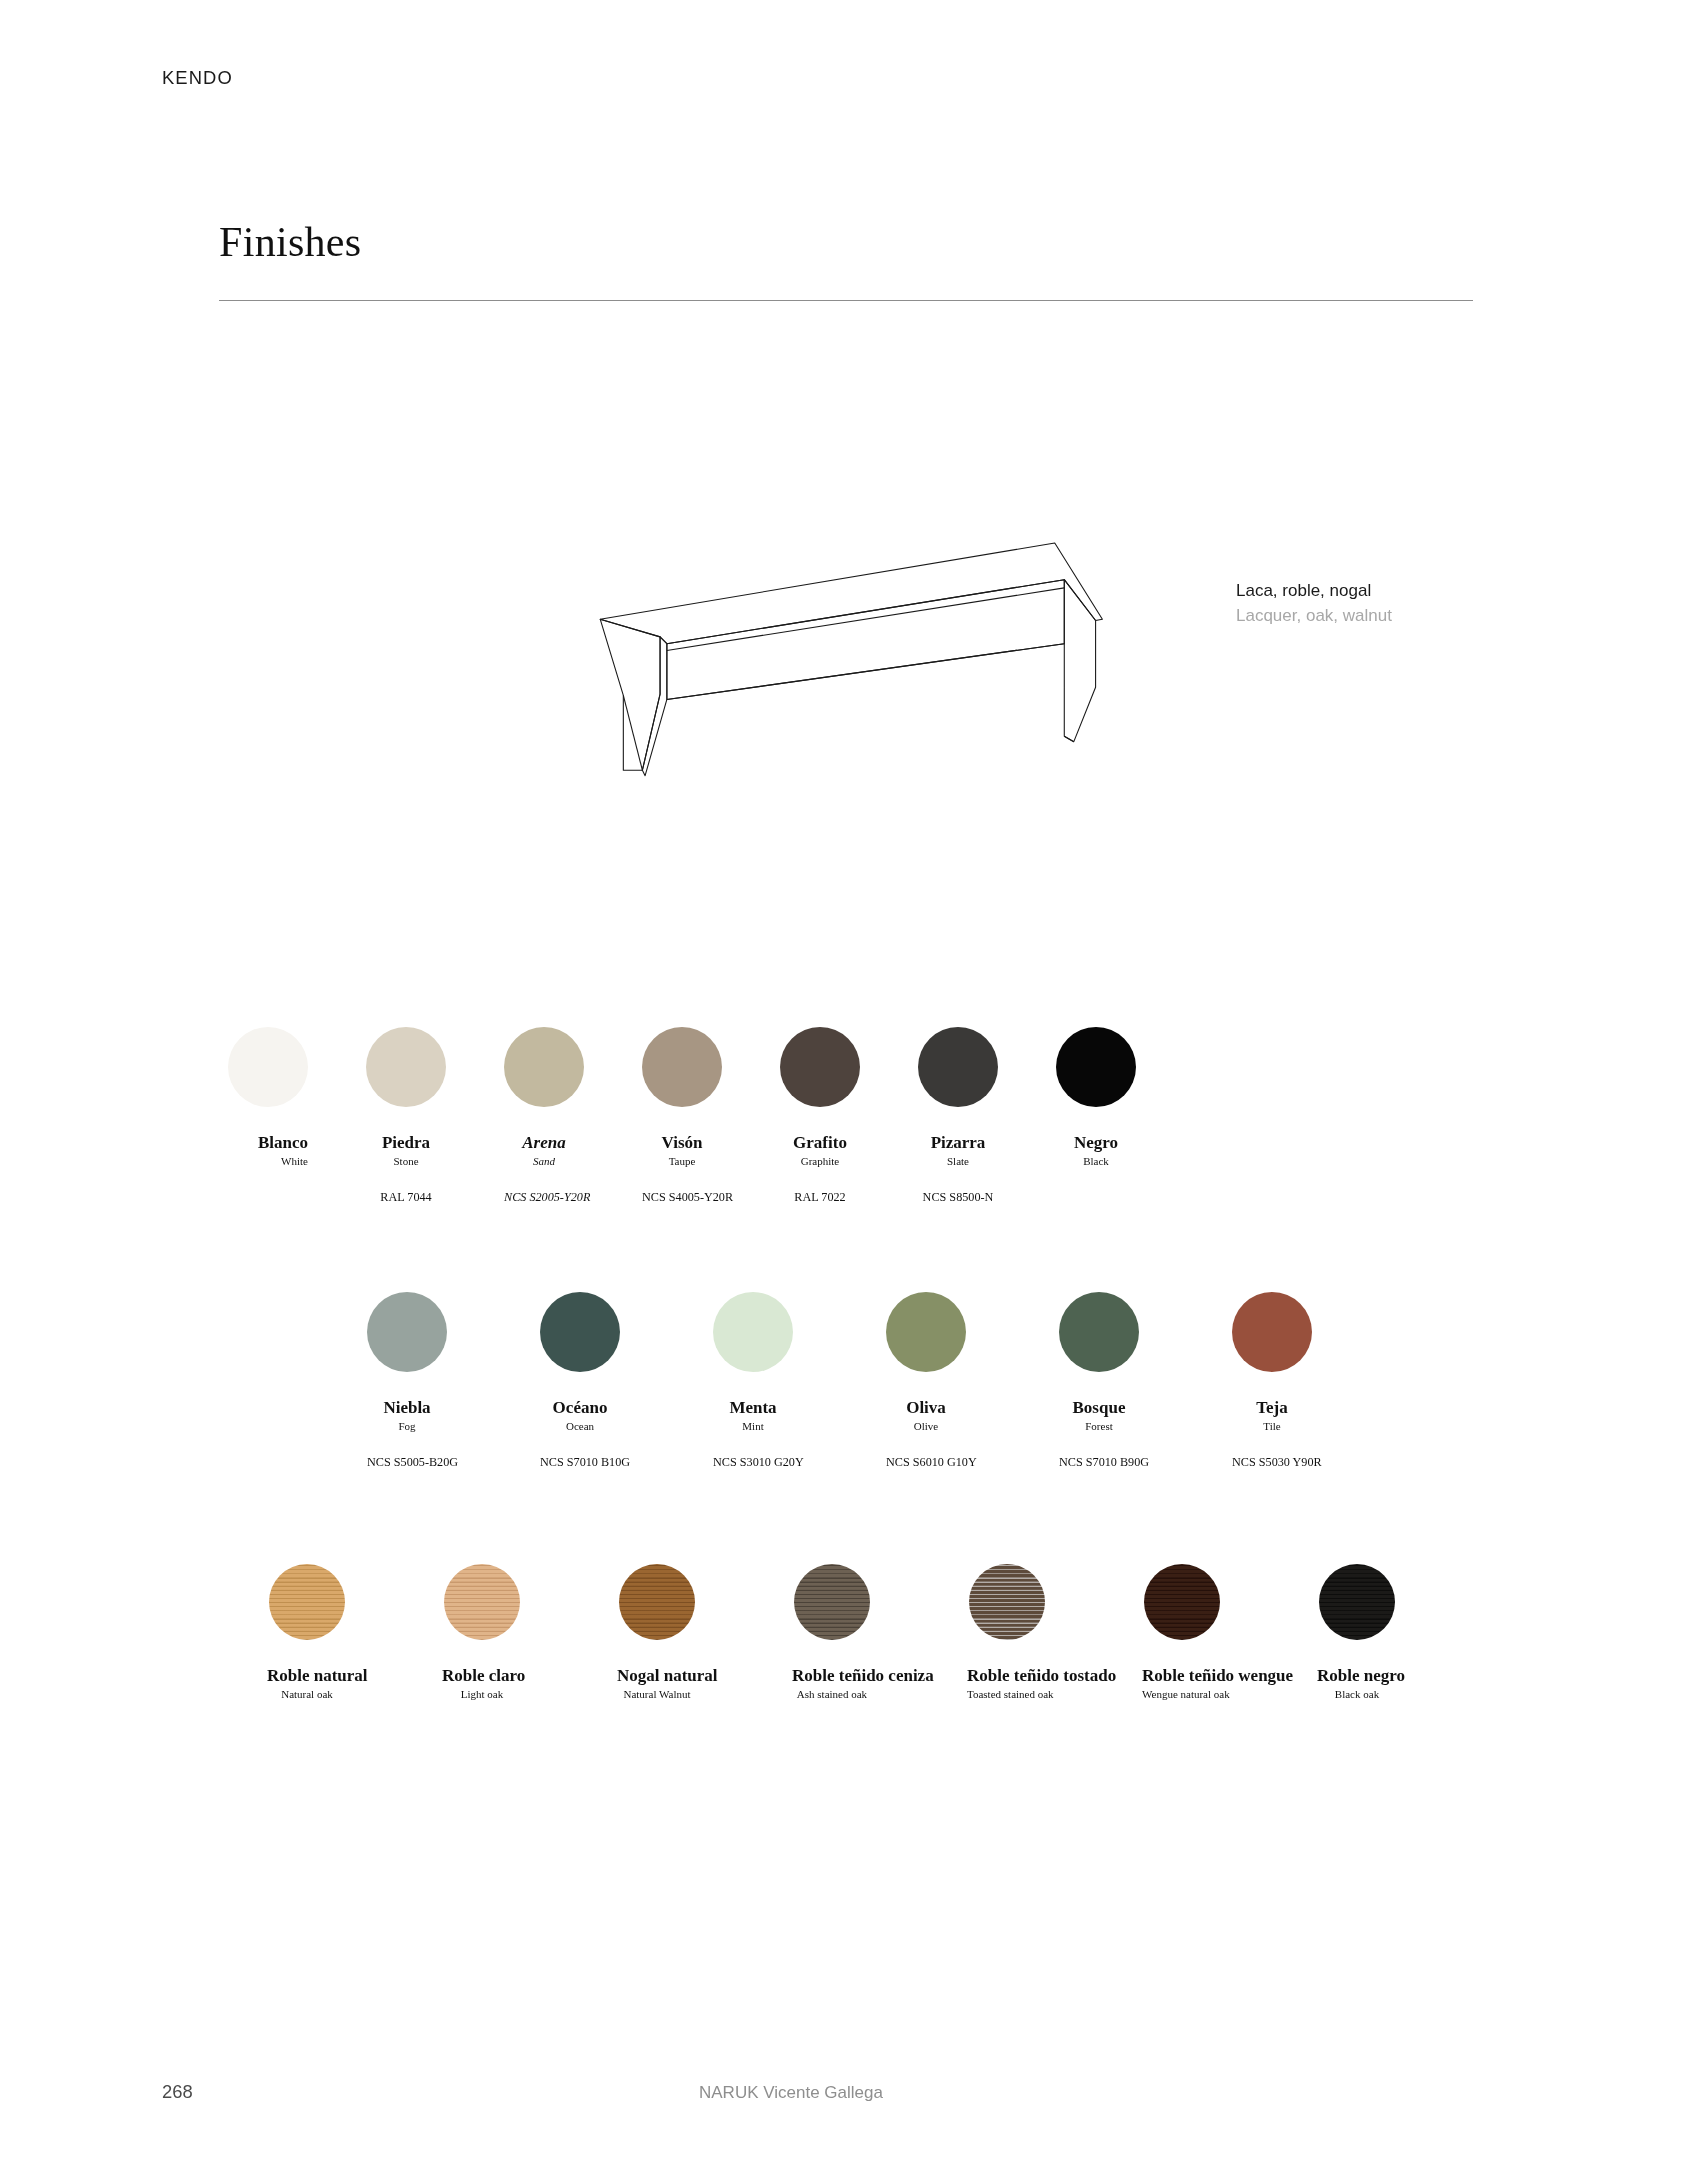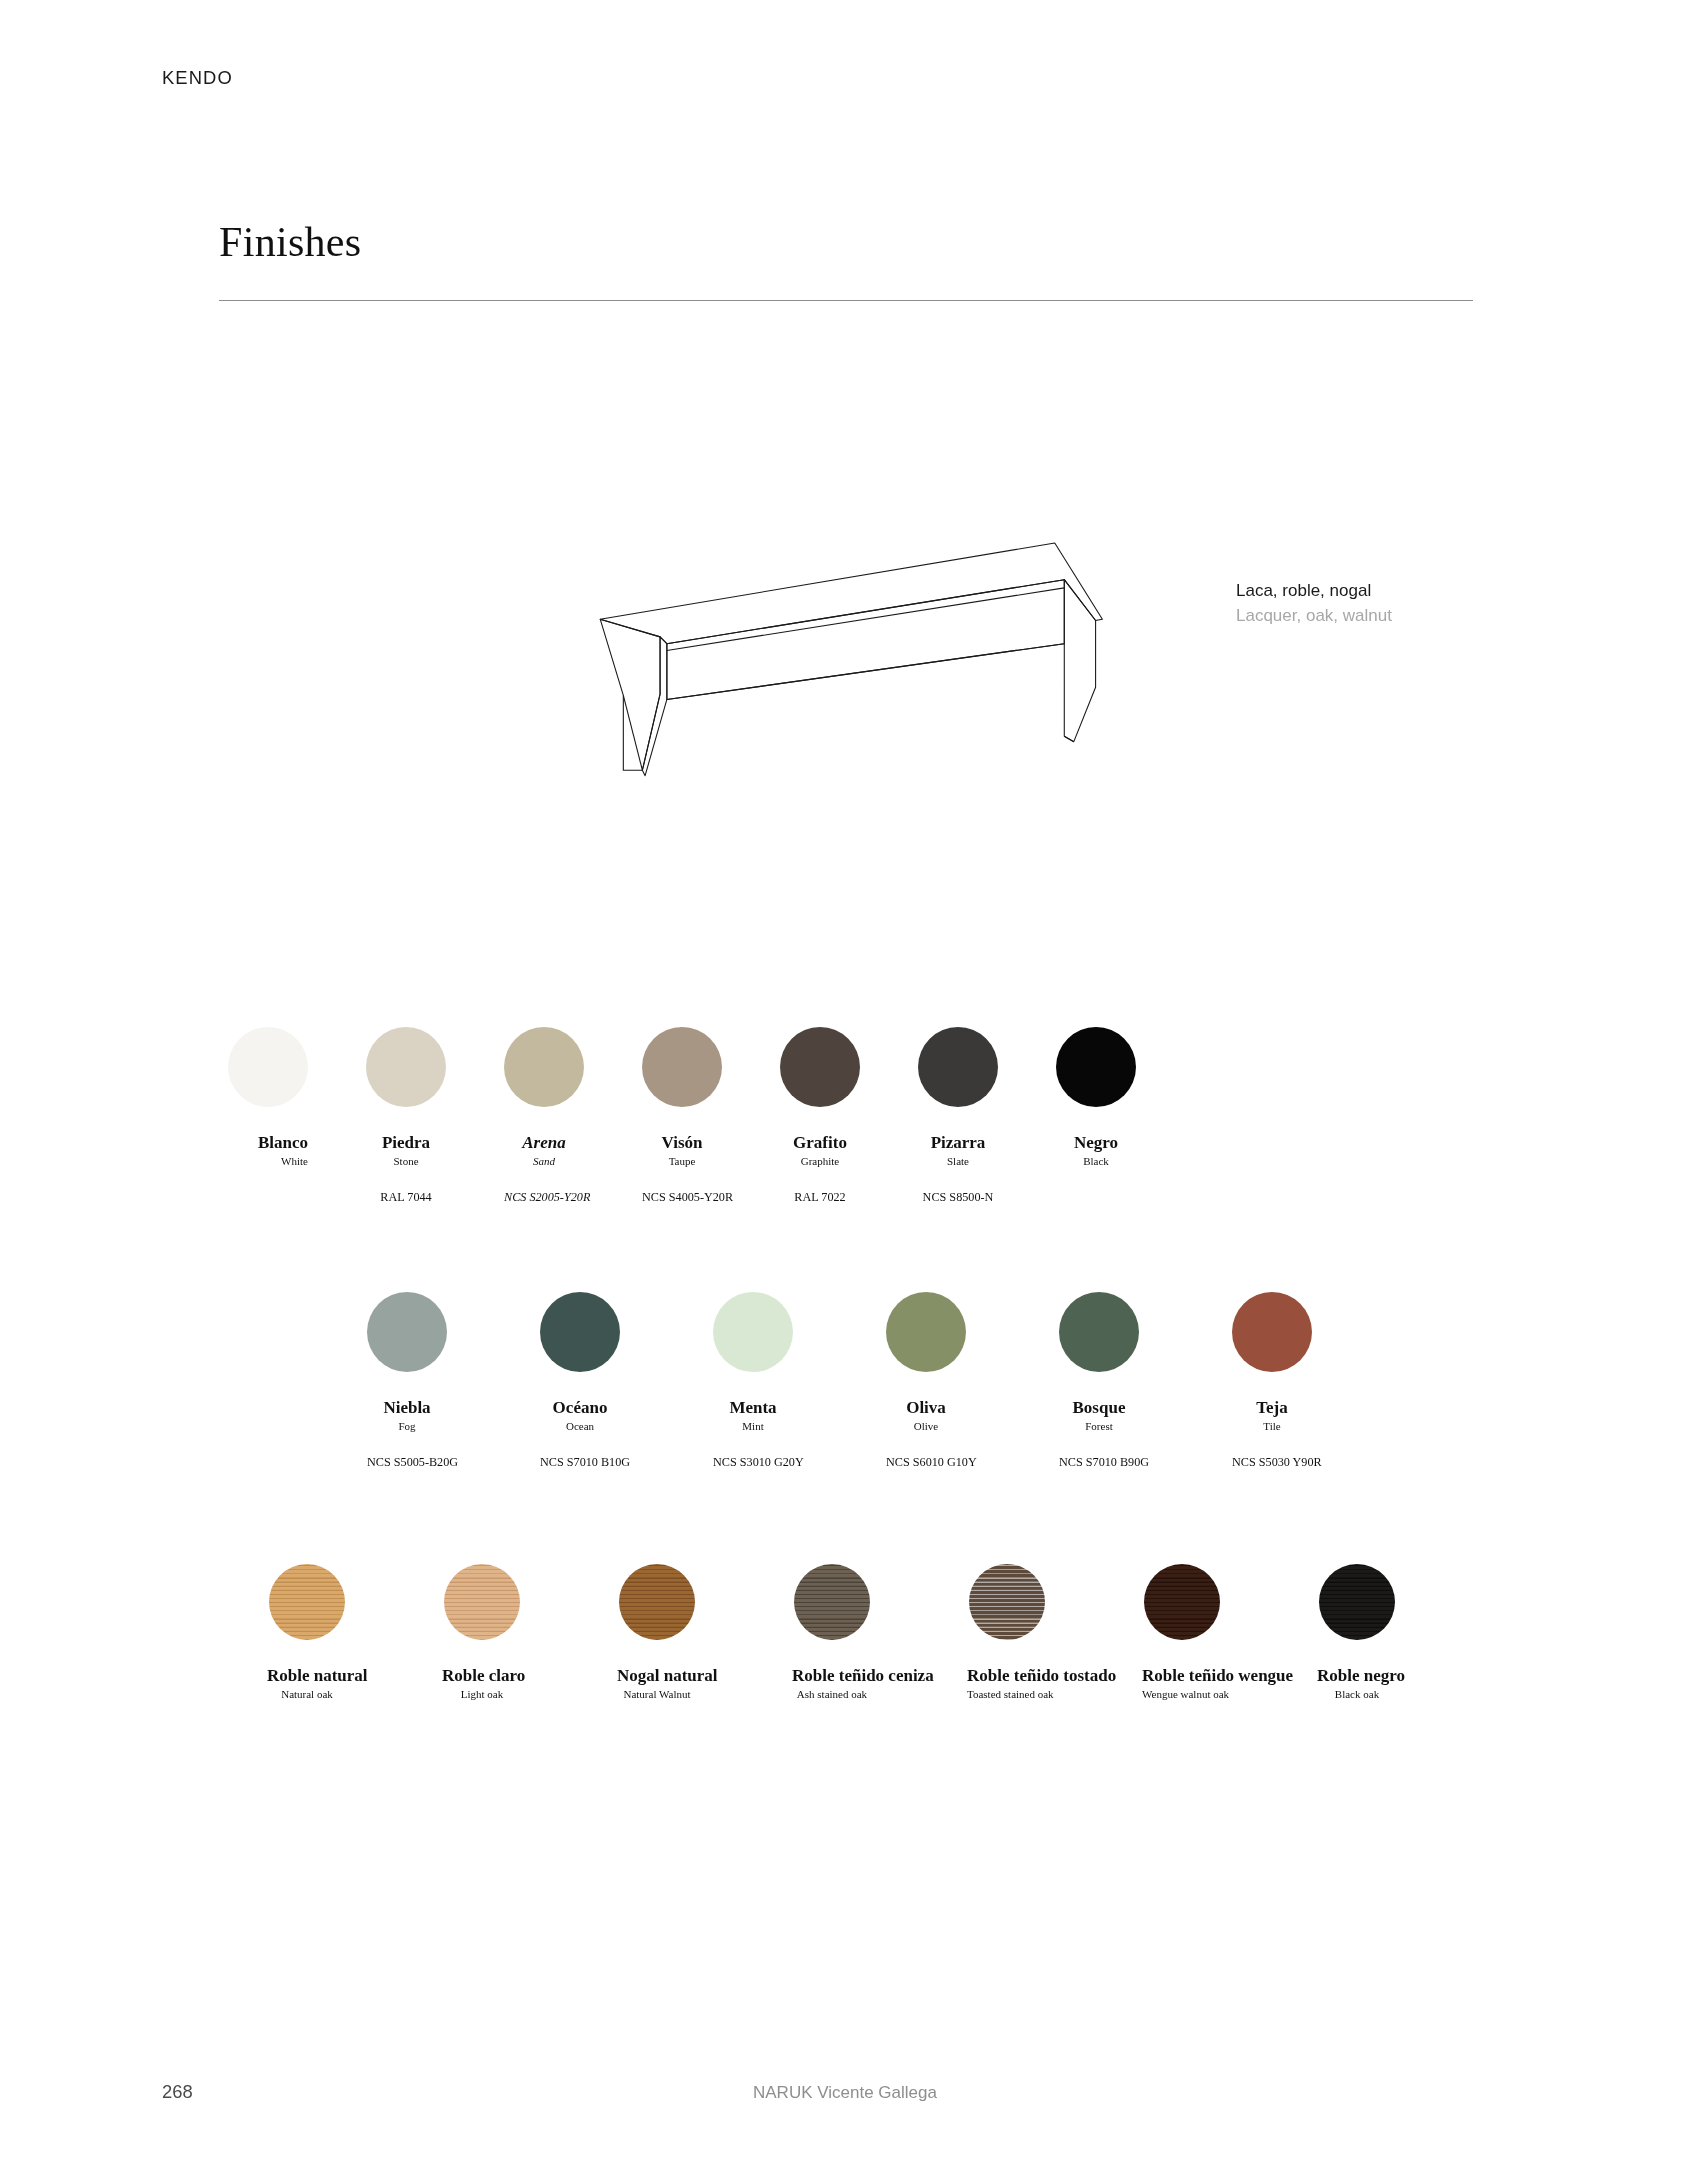--- a/index.html
+++ b/index.html
@@ -132,21 +132,21 @@
   .page-number {
     position: absolute;
     left: 162px;
     top: 2081px;
     font-family: "Liberation Sans", sans-serif;
     font-size: 18.4px;
     color: #4a4a4a;
   }
   .footer-credit {
     position: absolute;
-    left: 753px;
+    left: 699px;
     top: 2083px;
     font-family: "Liberation Sans", sans-serif;
     font-size: 17px;
     color: #8e8e8e;
     white-space: nowrap;
   }
 </style>
 </head>
 <body>
 
@@ -324,21 +324,21 @@
         <div class="labels">
           <div class="name-es">Roble teñido tostado</div>
           <div class="name-en">Toasted stained oak</div>
         </div>
         <div class="code"></div>
       </div>
       <div class="swatch-cell" style="margin-left: 95px; width: 80px;">
         <div class="dot wood" style="background: repeating-linear-gradient(0deg, rgb(37, 16, 10) 0px, rgb(37, 16, 10) 0.7px, rgb(58, 31, 20) 1.4px, rgb(58, 31, 20) 4.1px);"></div>
         <div class="labels">
           <div class="name-es">Roble teñido wengue</div>
-          <div class="name-en">Wengue walnut oak</div>
+          <div class="name-en">Wengue natural oak</div>
         </div>
         <div class="code"></div>
       </div>
       <div class="swatch-cell" style="margin-left: 95px; width: 80px;">
         <div class="dot wood" style="background: repeating-linear-gradient(0deg, rgb(13, 13, 12) 0px, rgb(13, 13, 12) 0.7px, rgb(27, 26, 24) 1.4px, rgb(27, 26, 24) 4.1px);"></div>
         <div class="labels">
           <div class="name-es">Roble negro</div>
           <div class="name-en">Black oak</div>
         </div>
         <div class="code"></div>

